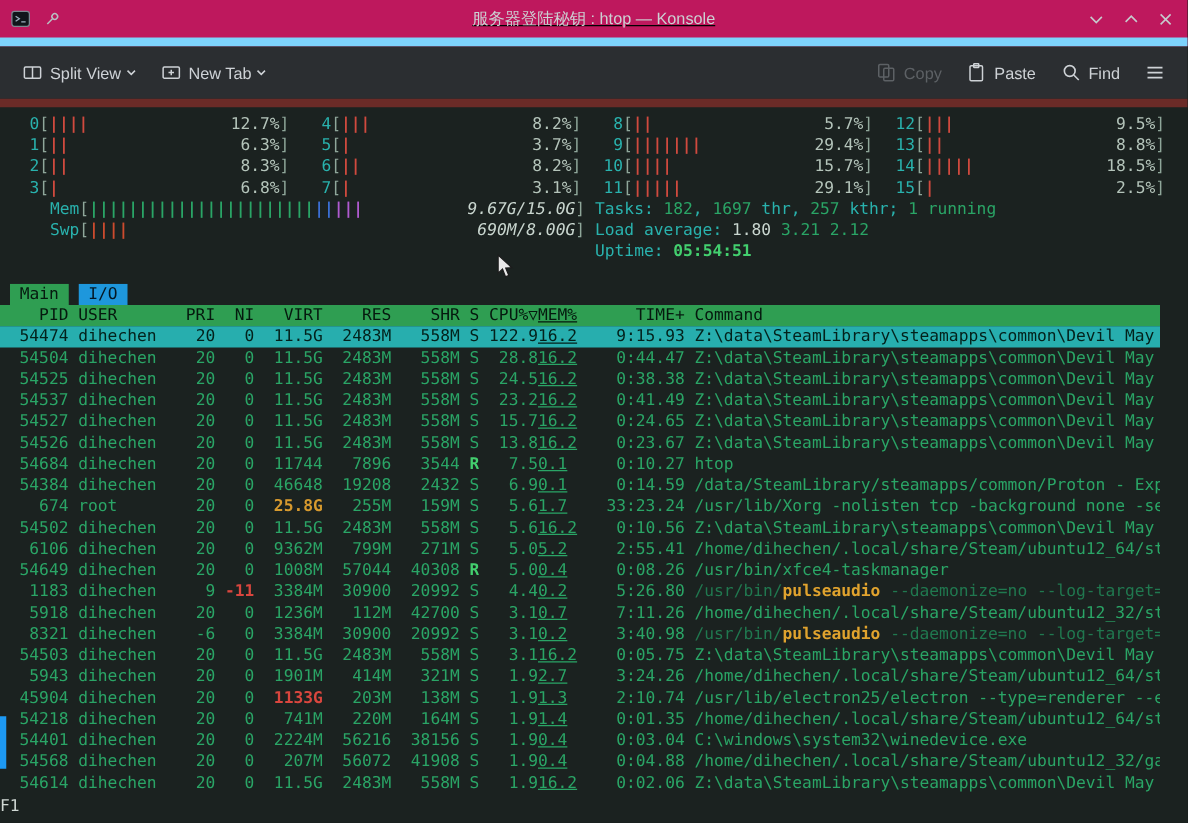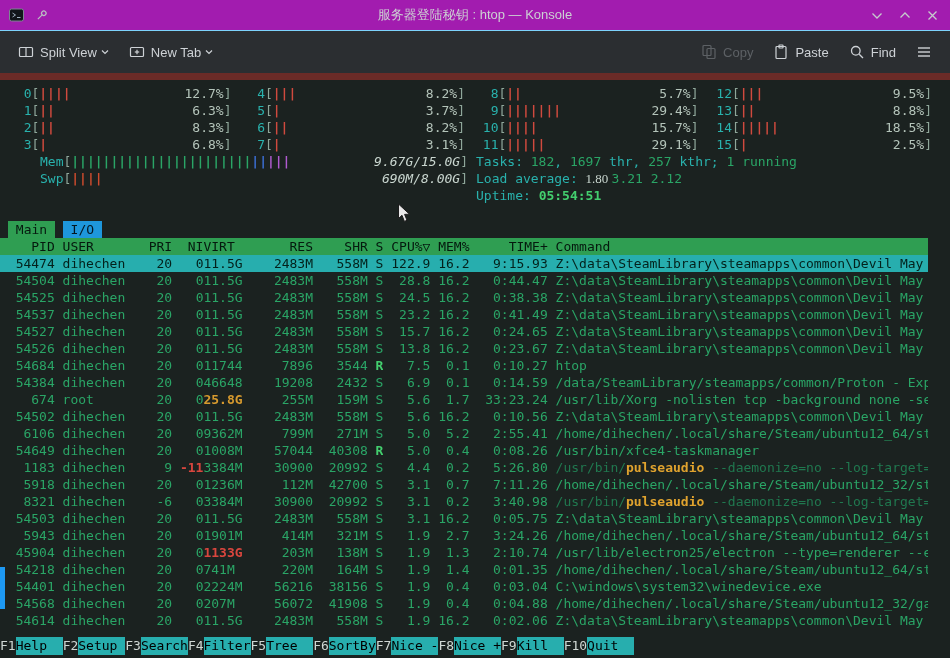--- a/index.html
+++ b/index.html
@@ -1,21 +1,21 @@
 <!DOCTYPE html>
 <html><head>
 <meta charset="utf-8">
 <style>
   html,body{margin:0;padding:0;background:#17191b;}
   body{width:950px;height:658px;overflow:hidden;font-family:"DejaVu Sans Mono",monospace;}
   .window{width:950px;height:658px;display:flex;flex-direction:column;position:relative;background:#1b2220;}
 
   
-  .titlebar{flex:0 0 30px;height:30px;background:#a21caf;border-bottom:1px solid #7dd3fc;
-    display:flex;align-items:center;position:relative;}
+  .titlebar{flex:0 0 30px;height:30px;background:#be185d;border-bottom:7px solid #7dd3fc;
+    display:flex;align-items:center;position:relative;text-decoration:underline;}
   .titlebar-left{position:absolute;left:8px;top:0;height:30px;display:flex;align-items:center;gap:9px;}
   .tb-icon{display:flex;align-items:center;color:#b9bec2;}
   .title{flex:1;text-align:center;color:#ccd0d3;font:13px "Liberation Sans",sans-serif;}
   .controls{position:absolute;right:12px;top:0;height:30px;display:flex;align-items:center;gap:16px;color:#c6cacd;}
   .winctl{display:flex;align-items:center;}
 
   
   .toolbar{flex:0 0 42px;height:42px;background:#2b2e31;display:flex;align-items:center;
     padding:0 10px;gap:4px;font:13px "Liberation Sans",sans-serif;color:#ced2d6;}
   .tbtn{display:flex;align-items:center;gap:6px;padding:6px 8px;border-radius:3px;}
@@ -46,54 +46,54 @@
   .info{padding-left:8px;white-space:pre;overflow:hidden;}
 
   
   .c-green{color:#2aa566;}
   .c-cyan{color:#29b2ad;}
   .c-red{color:#d9463e;font-weight:bold;}
   .c-orange{color:#d79a2e;font-weight:bold;}
   .c-bright{color:#43cf6e;font-weight:bold;}
   .c-dim{color:#20784f;}
   .c-hl{color:#e0a32e;font-weight:bold;}
-  .c-white{color:#c9d6cf;font-family:Liberation Serif, serif;}
+  .c-white{color:#c9d6cf;}
   .c-blue{color:#3b6fd4;}
   .c-magenta{color:#b05bd0;}
   .c-swap{color:#cc4b2e;}
 
   
   .tabsline{padding-left:8px;}
   .tab{padding:0 1ch;margin-right:1ch;}
   .tab-green{background:#2f9e52;color:#06190f;}
   .tab-blue{background:#1e97dc;color:#041722;}
 
   
   .prow{display:flex;height:17px;white-space:pre;overflow:hidden;width:928px;}
   .phead{background:#2f9e52;color:#05190e;}
   .phead .cell{color:#05190e;}
   .cell{display:block;overflow:hidden;flex:0 0 auto;}
   .cl-pid{width:7ch;text-align:right;}
   .cl-user{width:10ch;text-align:left;padding-left:1ch;box-sizing:content-box;}
   .cl-pri{width:4ch;text-align:right;}
   .cl-ni{width:4ch;text-align:right;}
-  .cl-virt{width:7ch;text-align:left;}
+  .cl-virt{width:7ch;text-align:right;}
   .cl-res{width:7ch;text-align:right;}
   .cl-shr{width:7ch;text-align:right;}
   .cl-s{width:2ch;text-align:right;}
   .cl-cpu{width:6ch;text-align:right;}
-  .cl-mem{width:5ch;text-align:right;}
+  .cl-mem{width:5ch;text-decoration:underline;}
   .cl-time{width:10ch;text-align:right;}
   .cl-cmd{flex:1 1 auto;text-align:left;padding-left:1ch;white-space:pre;overflow:hidden;}
   .sel{background:#27aeae;}
   .sel .cell,.sel .cell span{color:#03211b !important;font-weight:400 !important;}
 
   
   .fkeys{position:absolute;left:0;right:0;bottom:3px;height:18px;display:flex;
-    white-space:pre;font:13px/18px "DejaVu Sans Mono",monospace;overflow:hidden;}
+    white-space:pre;font:13px/18px "DejaVu Sans Mono",monospace;overflow:hidden;flex-direction:column;}
   .fknum{color:#d0d8d4;}
   .fklab{background:#27aeae;color:#000000;}
 
   .scrollmark{position:absolute;left:0;top:487px;width:5px;height:42px;background:#1d99f3;}
   .cursor{position:absolute;left:397px;top:203px;z-index:9;}
   svg{display:block;}
 </style>
 </head>
 <body>
 

